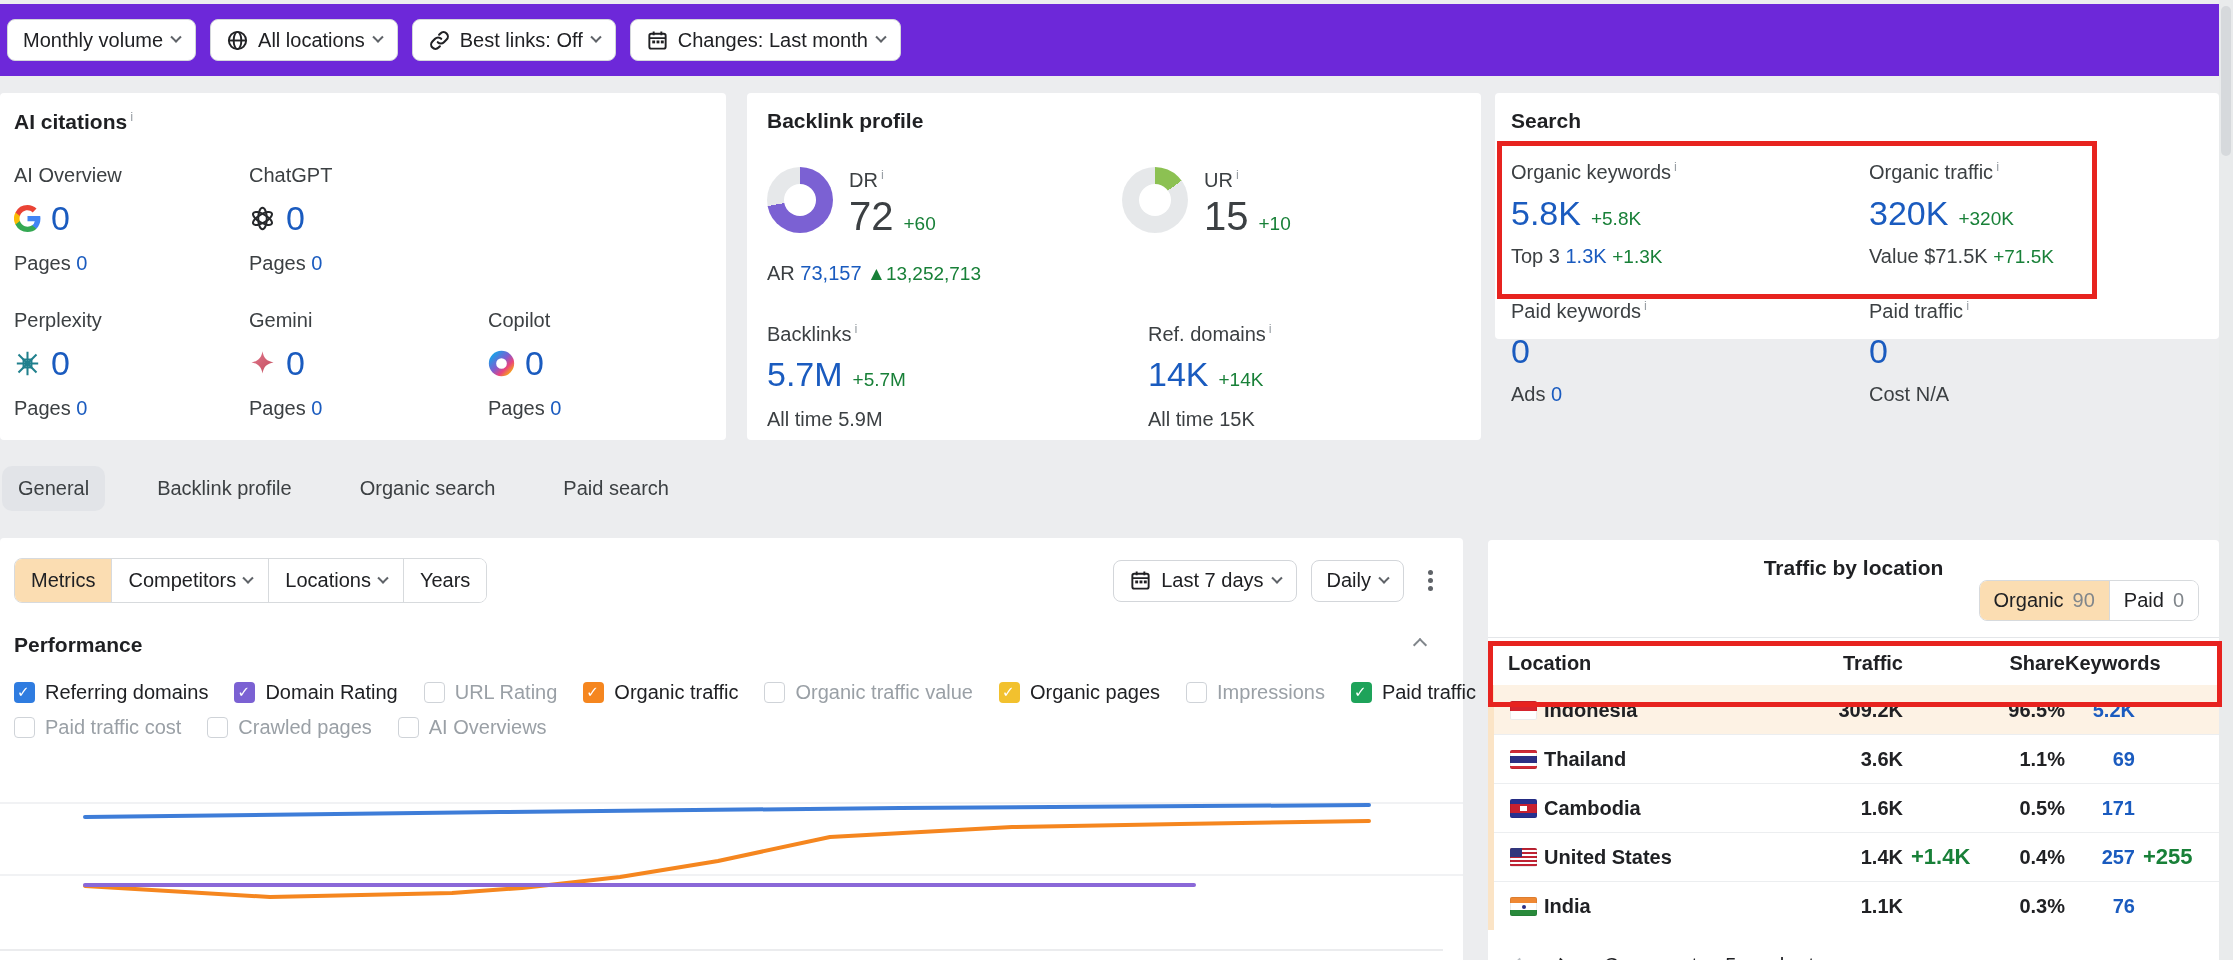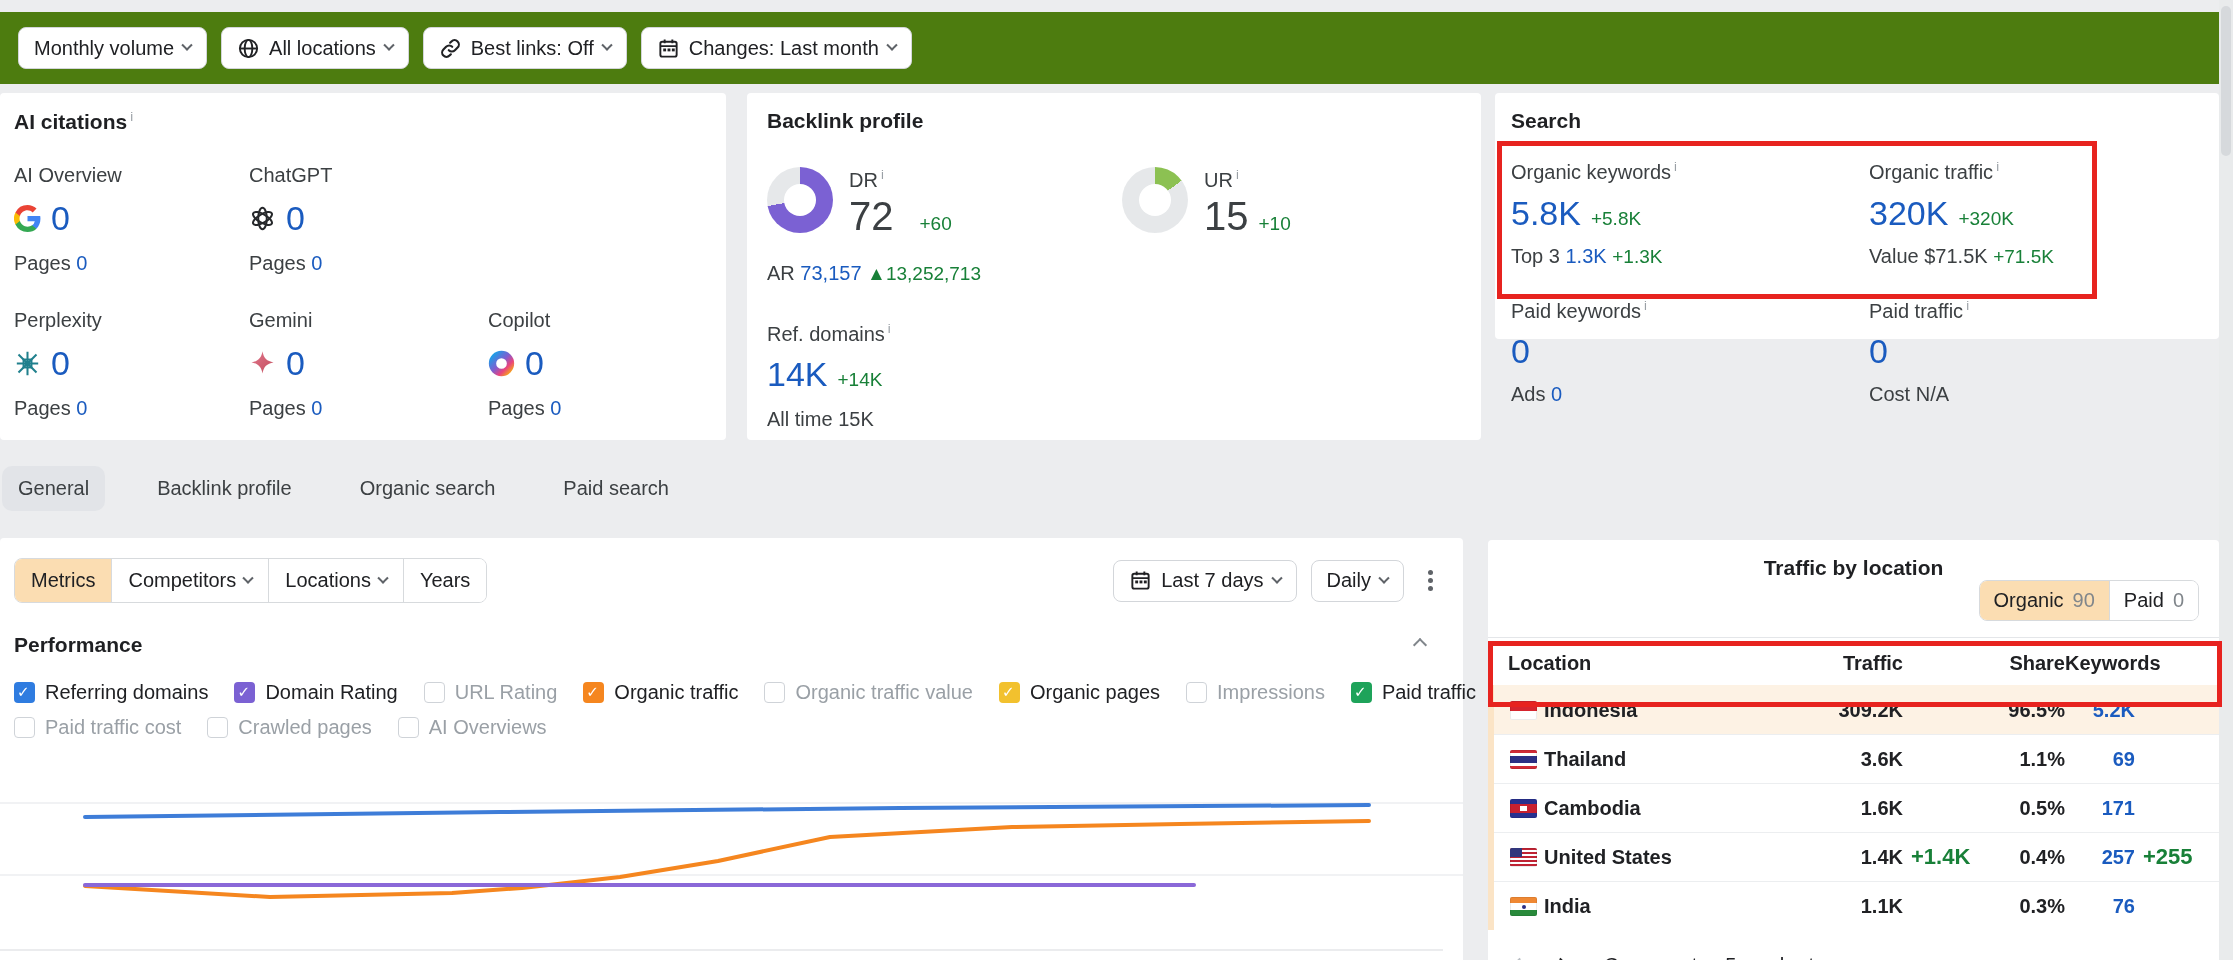--- a/index.html
+++ b/index.html
@@ -5,21 +5,21 @@
   * { margin:0; padding:0; box-sizing:border-box; }
   html,body { width:2233px; height:960px; overflow:hidden; }
   body {
     font-family:"Liberation Sans","DejaVu Sans",sans-serif;
     background:#ecedef; color:#202124; position:relative; font-size:20px;
   }
   .abs { position:absolute; }
   .panel { background:#fff; border-radius:4px; }
 
   
-  #toolbar { left:0; top:12px; width:2219px; height:72px; background:#4d7c0f; display:flex; align-items:center; gap:14px; padding-left:18px; }
+  #toolbar { left:0; top:4px; width:2219px; height:72px; background:#6d28d9; display:flex; align-items:center; gap:14px; padding-left:7px; }
   .chip { display:inline-flex; align-items:center; gap:9px; height:42px; padding:0 15px; background:#fff;
           border:1px solid #d3d6da; border-radius:8px; cursor:pointer; color:#202124; white-space:nowrap; }
   .chev { width:8px; height:8px; border-right:2px solid #5f6368; border-bottom:2px solid #5f6368;
           transform:rotate(45deg) translate(-2px,-2px); display:inline-block; }
   .icon-svg { width:23px; height:23px; display:inline-block; }
 
   
   #panel-ai   { left:0;    top:93px; width:726px; height:347px; padding:16px 16px 0 14px; }
   #panel-bl   { left:747px; top:93px; width:734px; height:347px; padding:16px 20px 0 20px; }
   #panel-se   { left:1495px; top:93px; width:724px; height:246px; padding:16px 20px 0 16px; }
@@ -240,21 +240,21 @@
   </div>
 </div>
 
 <div id="panel-bl" class="abs panel">
   <div class="panel-title">Backlink profile</div>
   <div class="rating-row">
     <div class="rating-block">
       <div class="donut" style="background: conic-gradient(rgb(123, 97, 211) 0deg, rgb(123, 97, 211) 72%, rgb(230, 232, 234) 72%, rgb(230, 232, 234) 100%);"></div>
       <div>
         <div class="metric-label"><span>DR</span><sup class="sup-i">i</sup></div>
-        <div style="display:flex;align-items:baseline;gap:26px;margin-top:4px;">
+        <div style="display:flex;align-items:baseline;gap:10px;margin-top:4px;">
           <span class="rating-big">72</span>
           <span class="delta">+60</span>
         </div>
       </div>
     </div>
     <div class="rating-block">
       <div class="donut" style="background: conic-gradient(rgb(140, 193, 82) 0deg, rgb(140, 193, 82) 15%, rgb(230, 232, 234) 15%, rgb(230, 232, 234) 100%);"></div>
       <div>
         <div class="metric-label"><span>UR</span><sup class="sup-i">i</sup></div>
         <div style="display:flex;align-items:baseline;gap:10px;margin-top:4px;">
@@ -263,20 +263,28 @@
         </div>
       </div>
     </div>
   </div>
   <div class="sub-line bl-sub">
     <span>AR</span>
     <span class="blue-link">73,157</span>
     <span class="delta">▲13,252,713</span>
   </div>
   <div class="bl-metrics">
+    <div>
+      <div class="metric-label"><span>Backlinks</span><sup class="sup-i">i</sup></div>
+      <div style="display:flex;align-items:baseline;gap:10px;margin:10px 0 14px 0;">
+        <span class="big-blue">5.7M</span>
+        <span class="delta">+5.7M</span>
+      </div>
+      <div class="sub-line"><span>All time</span>&nbsp;<span>5.9M</span></div>
+    </div>
     <div>
       <div class="metric-label"><span>Ref. domains</span><sup class="sup-i">i</sup></div>
       <div style="display:flex;align-items:baseline;gap:10px;margin:10px 0 14px 0;">
         <span class="big-blue">14K</span>
         <span class="delta">+14K</span>
       </div>
       <div class="sub-line"><span>All time</span>&nbsp;<span>15K</span></div>
     </div>
   </div>
 </div>

